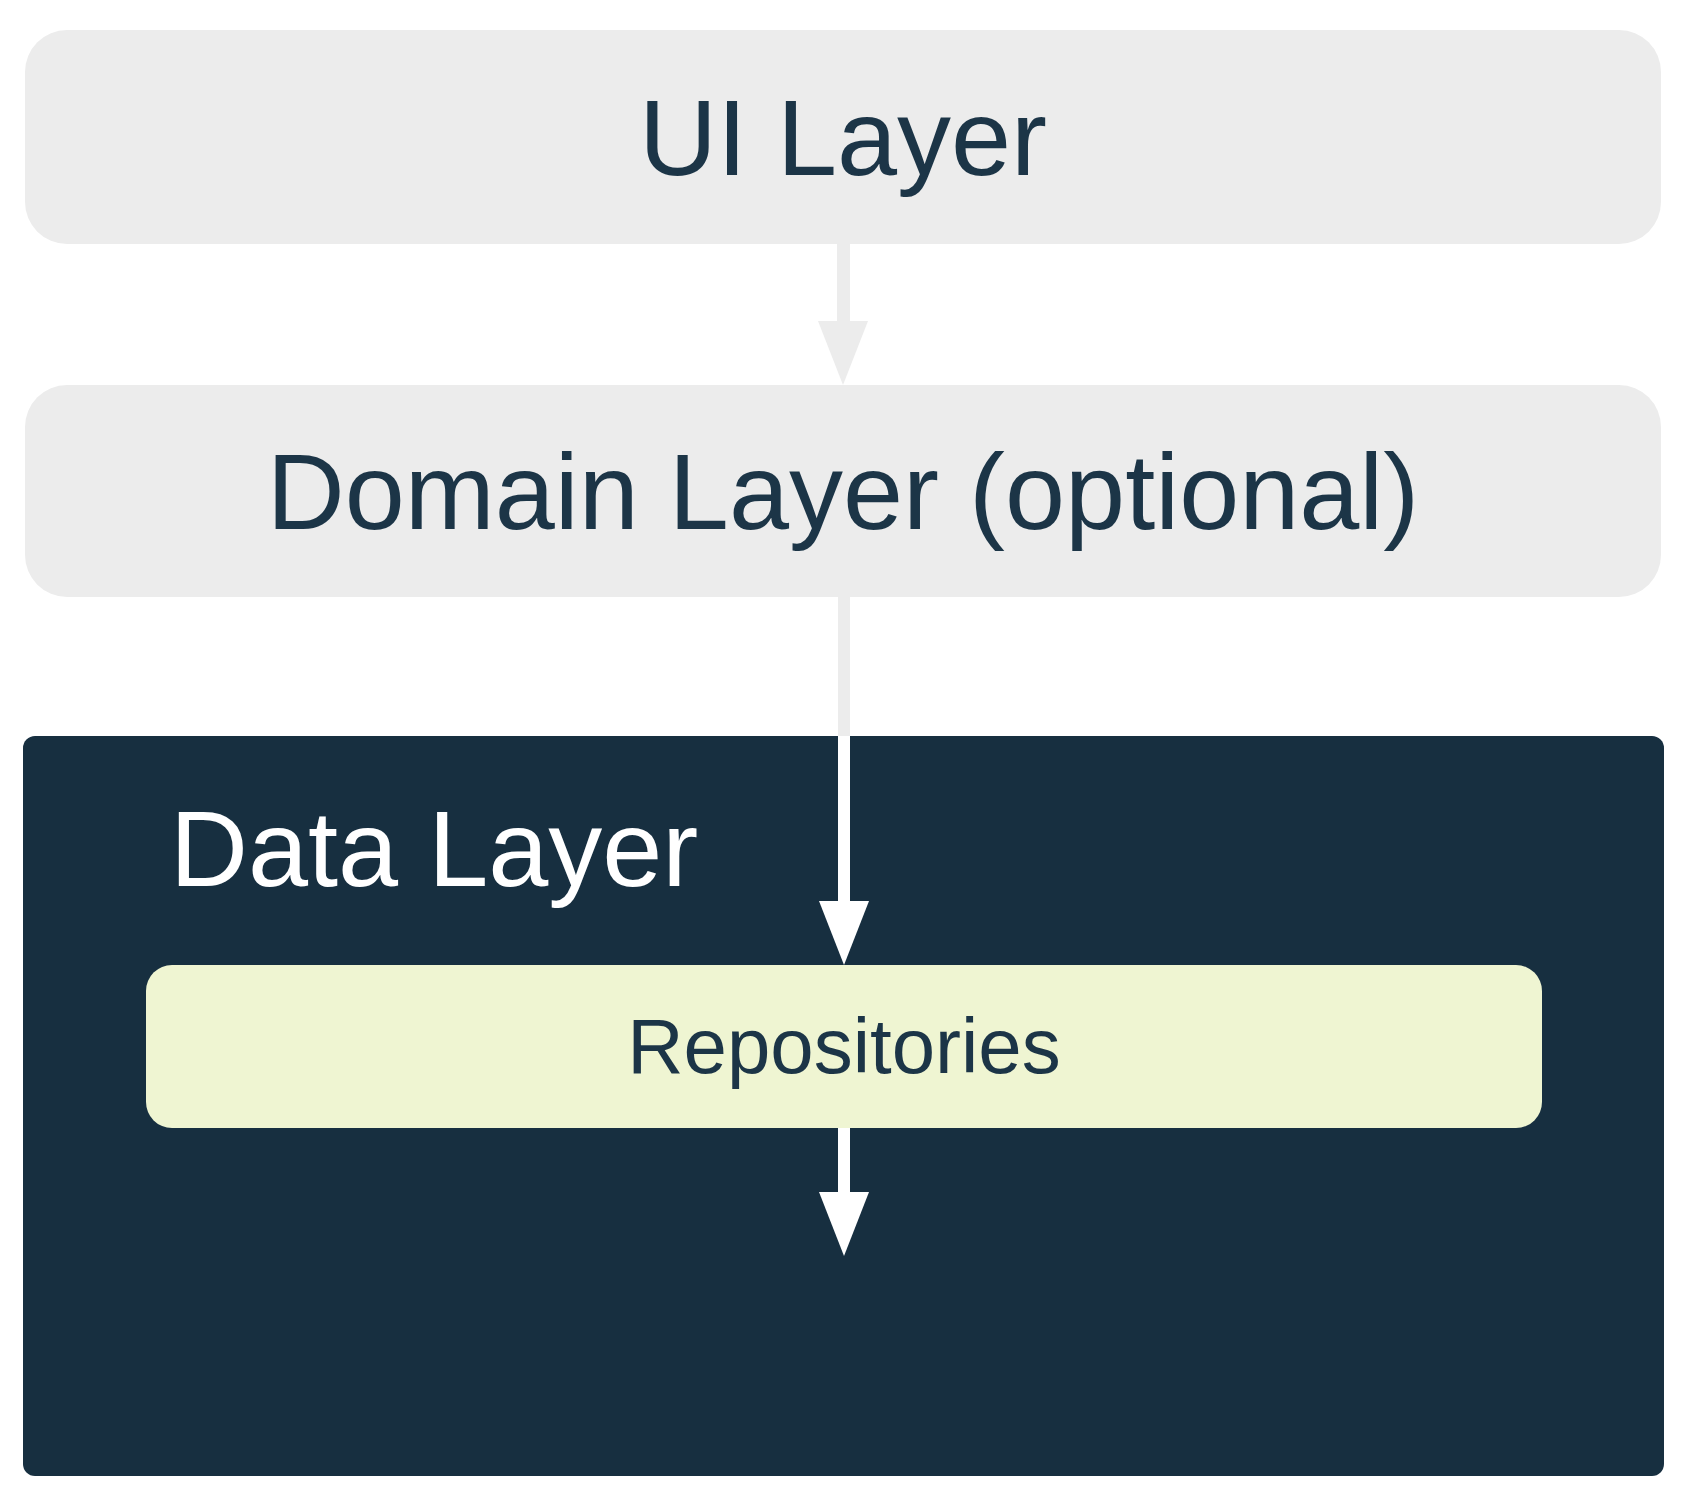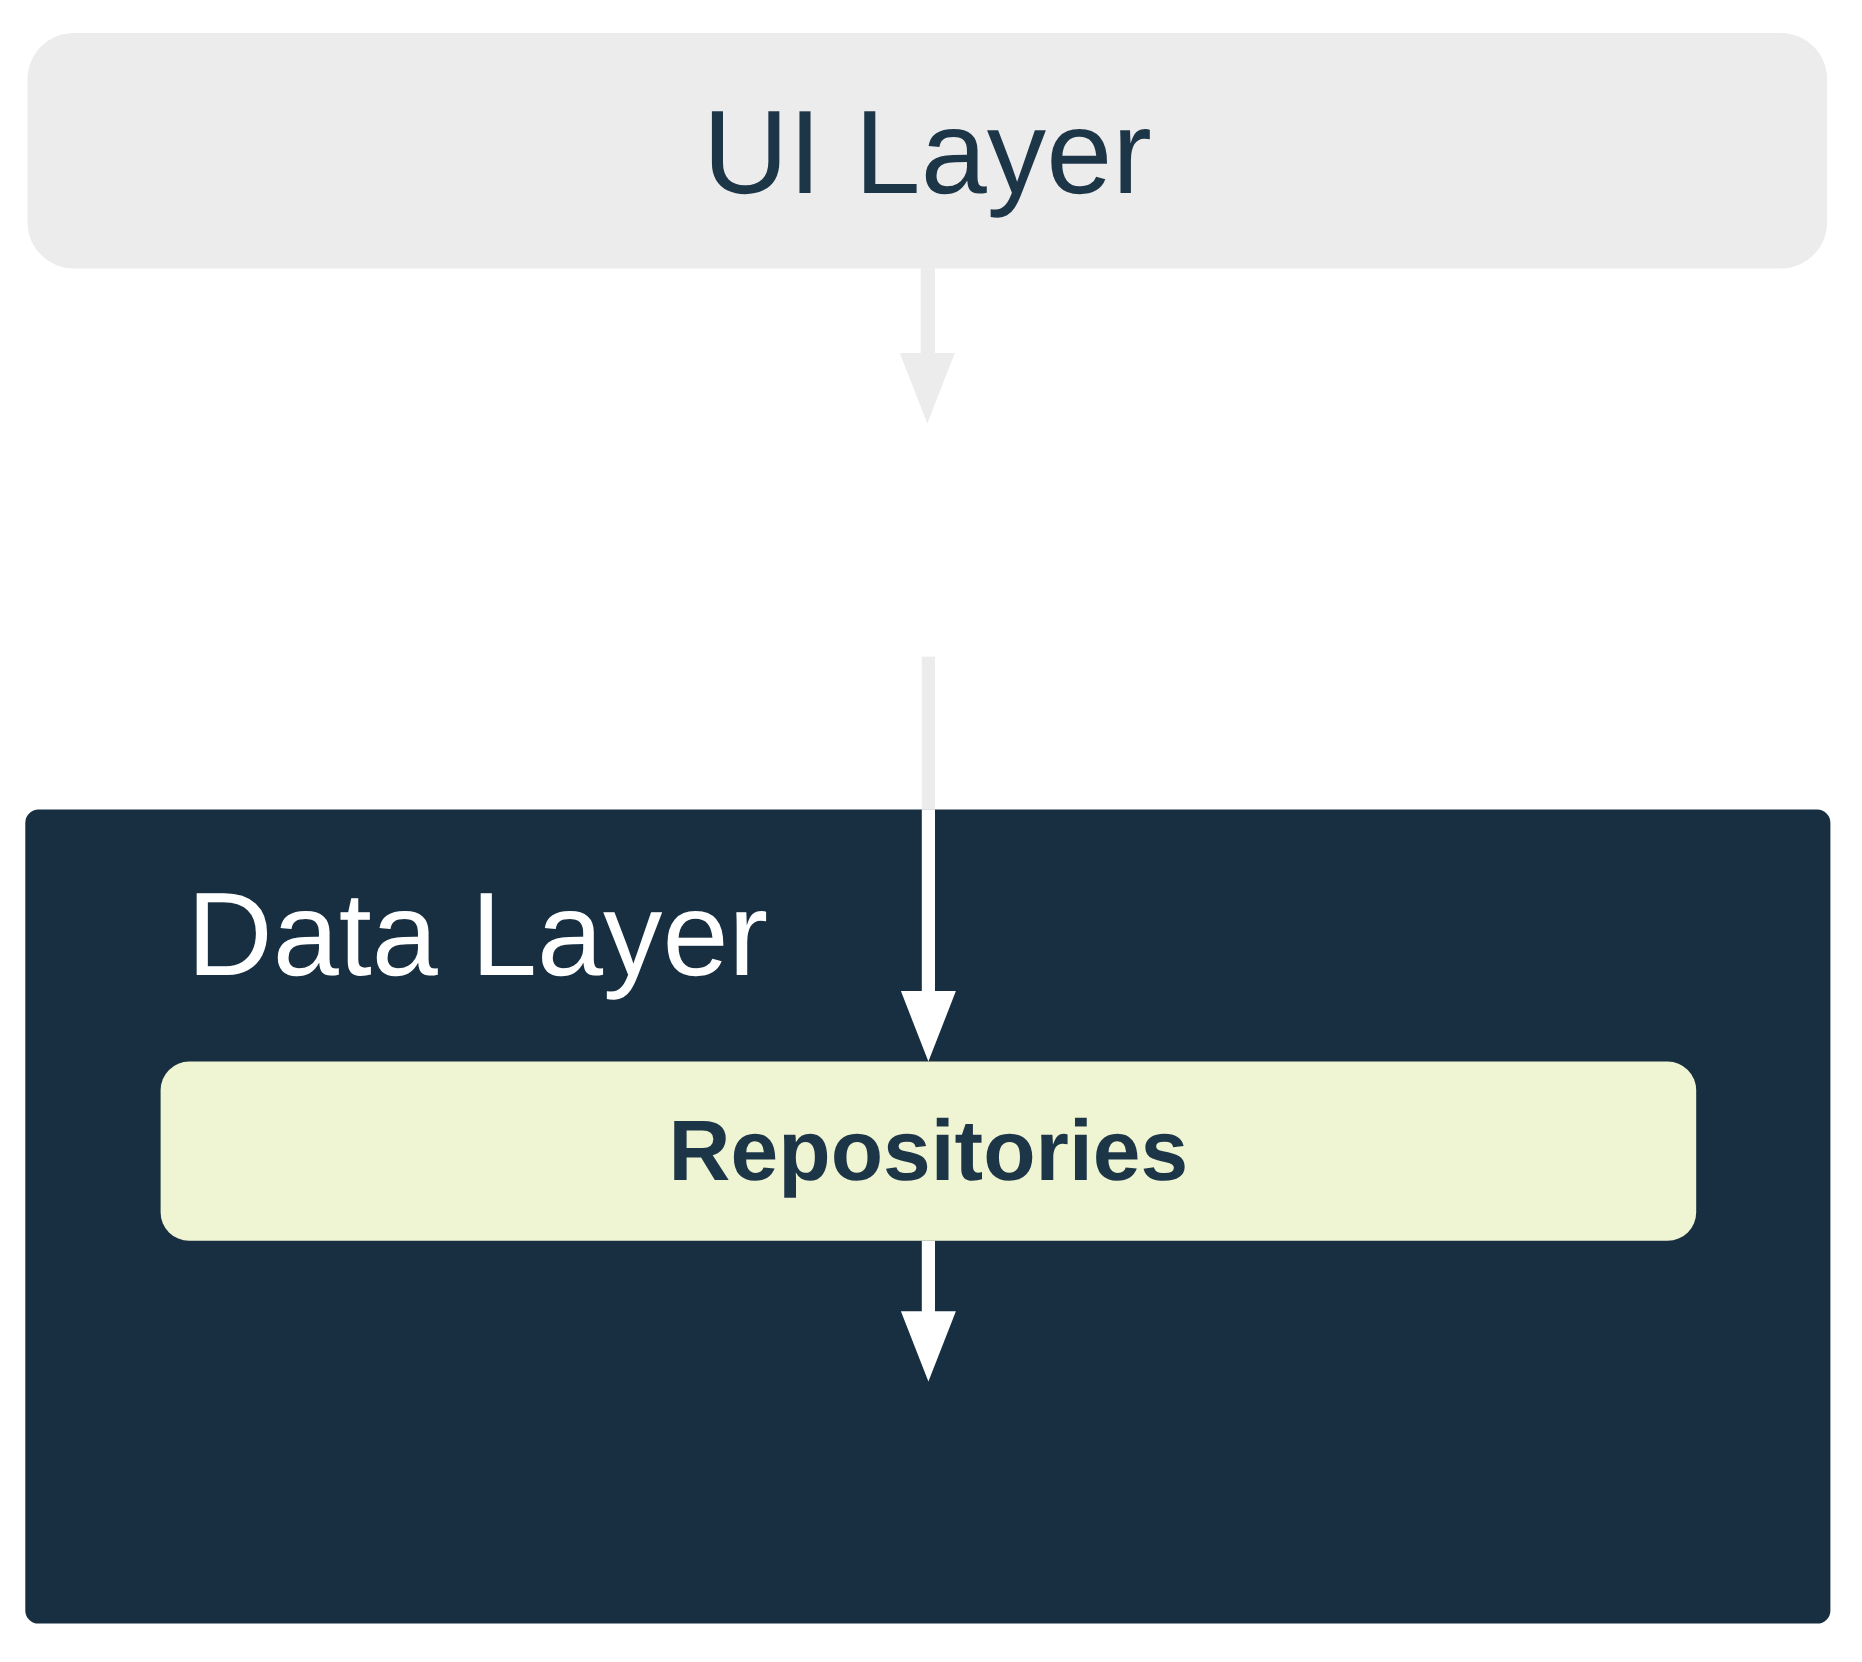--- a/index.html
+++ b/index.html
@@ -70,21 +70,21 @@
   }
 
   #data-sources-box {
     left: 146px; top: 1256px; width: 1396px; height: 161px;
     background: var(--data_sources_blue, #dcedfc);
     border-radius: 26px;
   }
 
   .inner-label {
     font-size: 78px;
-    font-weight: 700;
+    font-weight: 400;
     color: var(--text_navy, #1c3547);
     white-space: nowrap;
   }
 
   .arrow-stem { position: absolute; }
 
   .arrow-head {
     position: absolute;
     width: 0; height: 0;
     border-left: 25px solid transparent;
@@ -106,20 +106,23 @@
 </style>
 </head>
 <body>
 
 <div class="canvas">
 
   <div class="layer-box" id="ui-box">
     <span class="big-label">UI Layer</span>
   </div>
 
+  <div class="layer-box" id="domain-box">
+    <span class="big-label">Domain Layer (optional)</span>
+  </div>
 
   <div class="layer-box" id="data-box">
     <span id="data-layer-label">Data Layer</span>
   </div>
 
   <div class="inner-box" id="repositories-box">
     <span class="inner-label">Repositories</span>
   </div>
 
 

